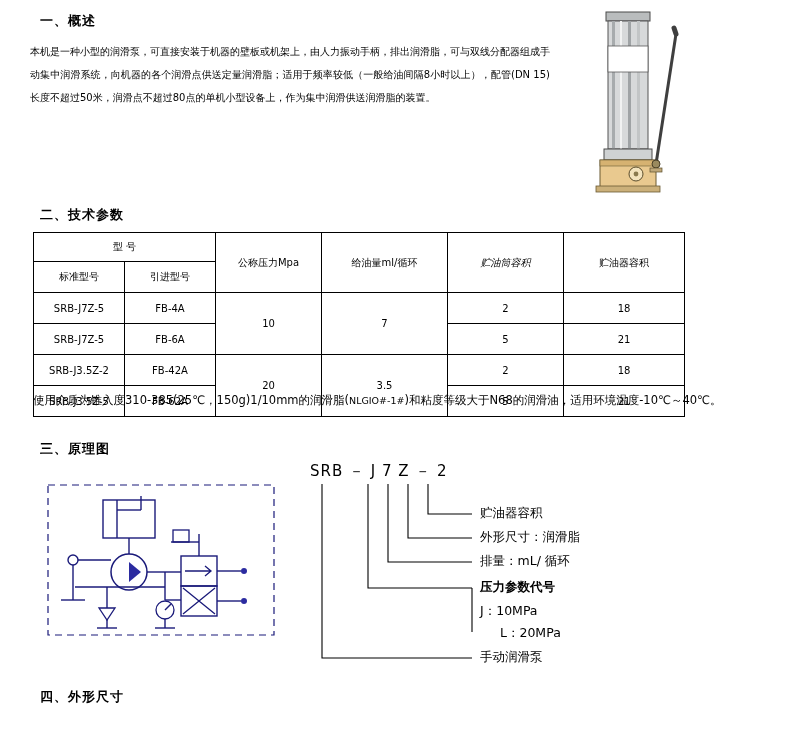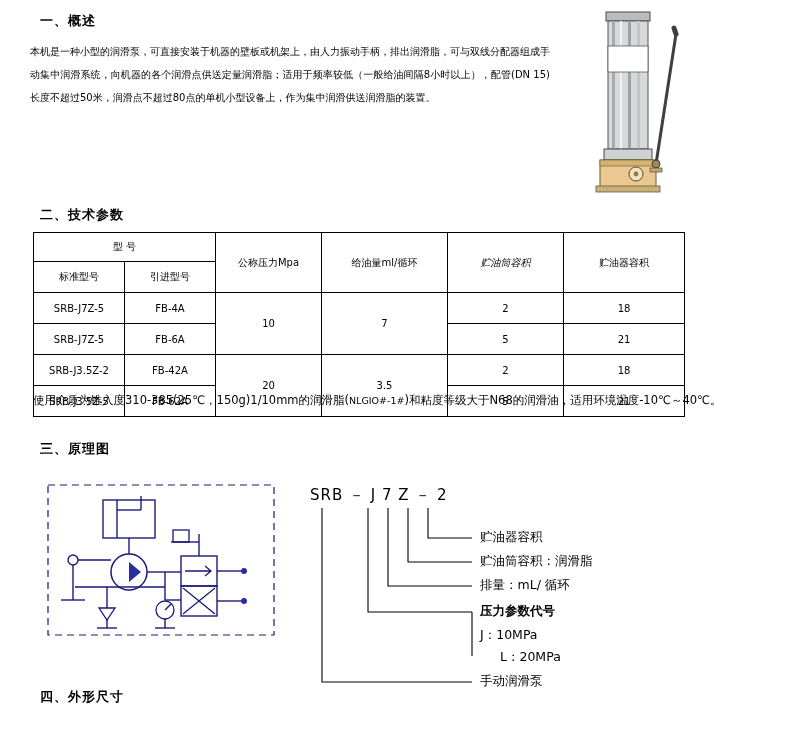--- a/index.html
+++ b/index.html
@@ -71,21 +71,21 @@
   
   #schematic{
     position:absolute;
     left:45px; top:482px;
     width:250px; height:185px;
   }
 
   
   #model-code{
     position:absolute;
-    left:300px; top:486px;
+    left:300px; top:462px;
     width:440px; height:215px;
   }
   #model-code .code-txt{
     position:absolute;
     font-size:15px;
     letter-spacing:1px;
     white-space:nowrap;
   }
   #model-code .leg{
     position:absolute;
@@ -255,21 +255,21 @@
       <path d="M88 22 L88 100 L172 100"></path>
 
       <path d="M68 22 L68 126 L172 126"></path>
 
       <path d="M172 126 L172 170"></path>
 
       <path d="M22 22 L22 196 L172 196"></path>
     </svg>
 
     <div class="leg" style="left:180px; top:43px;">贮油器容积</div>
-    <div class="leg" style="left:180px; top:67px;">贮油筒容积：润滑脂</div>
+    <div class="leg" style="left:180px; top:67px;">外形尺寸：润滑脂</div>
     <div class="leg" style="left:180px; top:91px;">排量：mL/ 循环</div>
     <div class="leg" style="left:180px; top:117px;font-weight:bold;">压力参数代号</div>
     <div class="leg" style="left:180px; top:141px;">J：10MPa</div>
     <div class="leg" style="left:180px; top:163px;margin-left:20px;">L：20MPa</div>
     <div class="leg" style="left:180px; top:187px;">手动润滑泵</div>
   </div>
 
   <div class="sec-head" style="left:33px; top:688px;">四、外形尺寸</div>
 
 </div>

